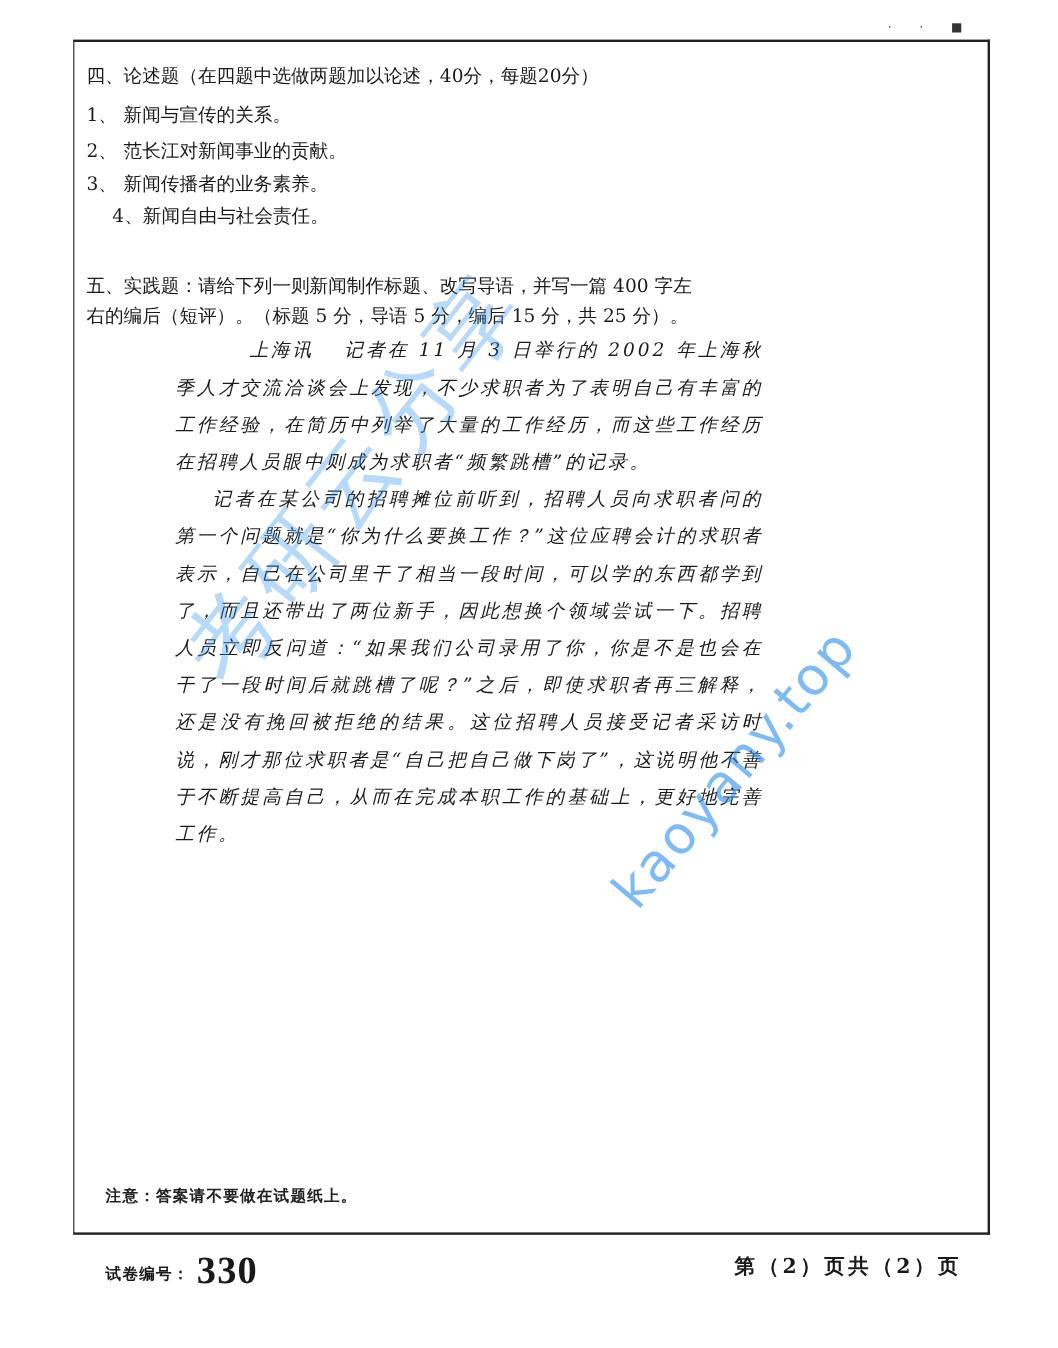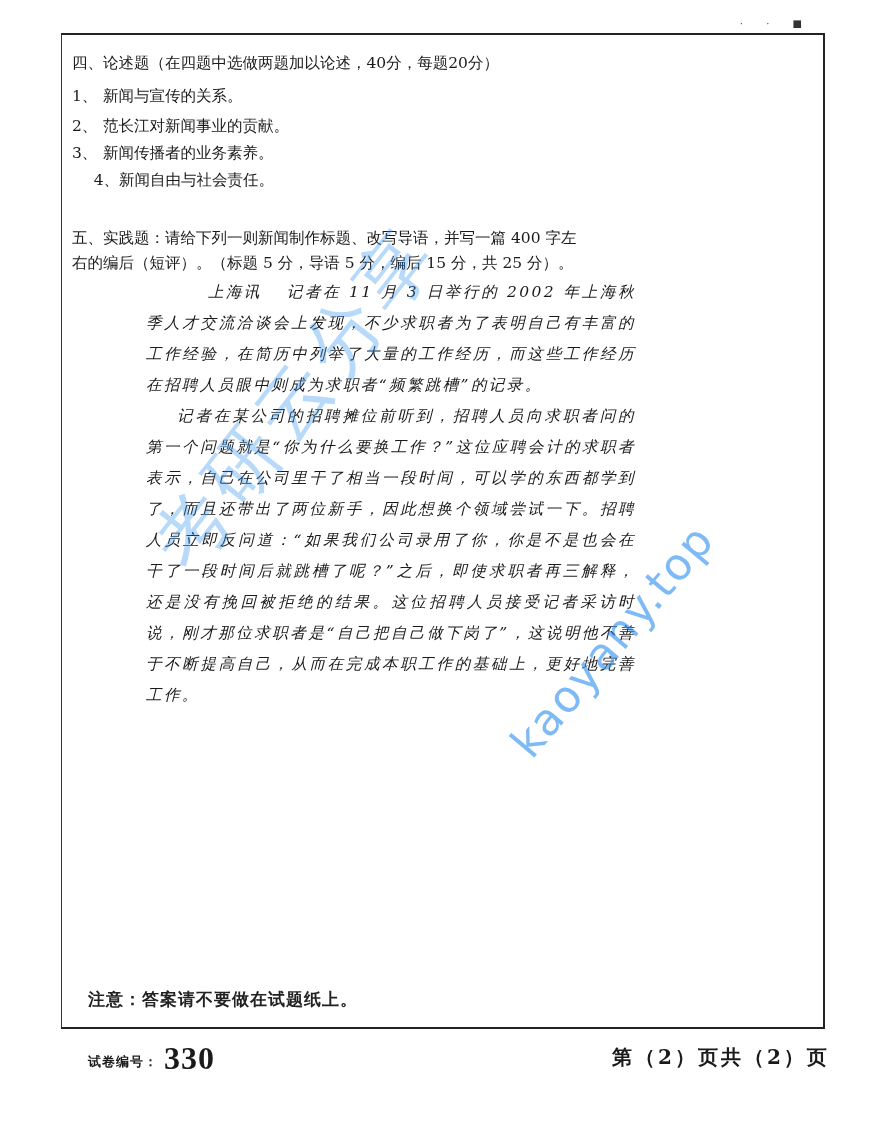--- a/index.html
+++ b/index.html
@@ -68,21 +68,21 @@
     }
     .news .dateline {
       display: inline-block;
       margin-right: 1.6em;
     }
 
     .notice {
       position: absolute;
       left: 88px;
       top: 988px;
-      font-size: 17px;
+      font-size: 13px;
       letter-spacing: 1px;
       font-weight: bold;
       color: #222;
     }
     .footer-code {
       position: absolute;
       left: 88px;
       top: 1040px;
       font-size: 13px;
       font-weight: bold;
@@ -92,21 +92,21 @@
       font-size: 32px;
       font-family: "Liberation Serif", "DejaVu Serif", serif;
       font-weight: bold;
       margin-left: 6px;
       vertical-align: -3px;
     }
     .footer-page {
       position: absolute;
       left: 612px;
       top: 1044px;
-      font-size: 20px;
+      font-size: 17px;
       font-weight: bold;
       letter-spacing: 3px;
     }
 
     .watermark {
       position: absolute;
       color: rgba(60, 150, 240, 0.55);
       pointer-events: none;
       white-space: nowrap;
     }

